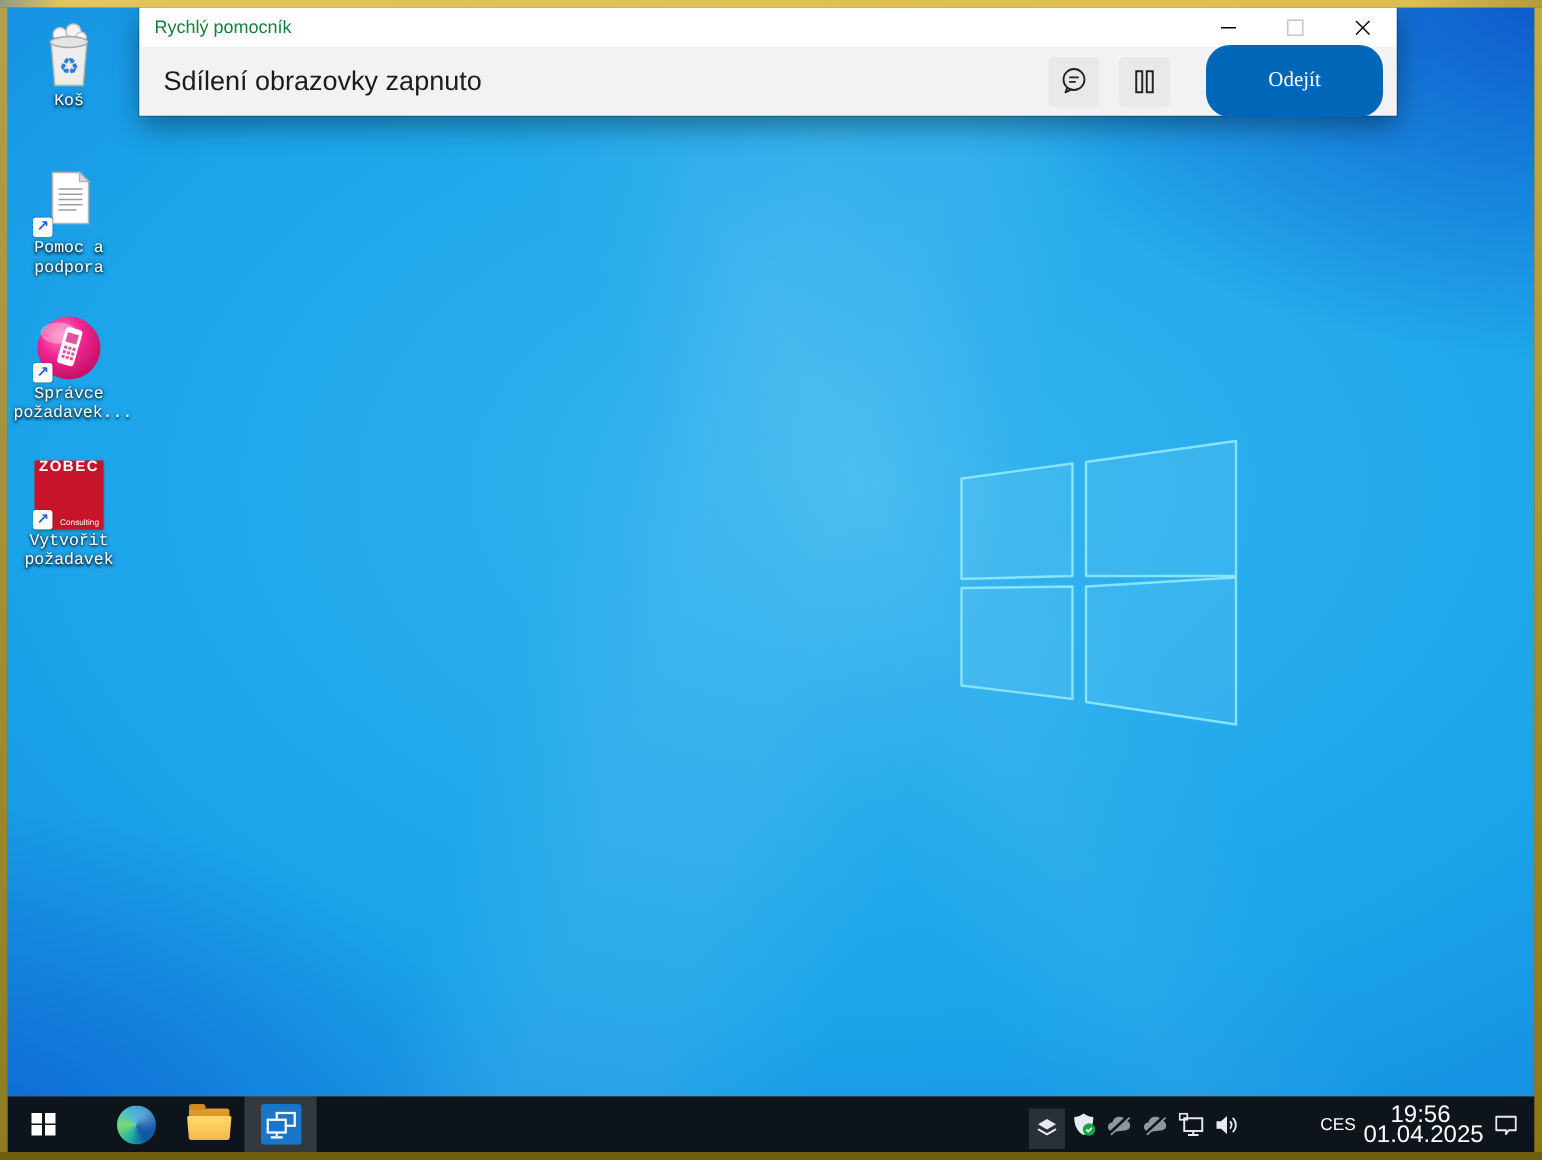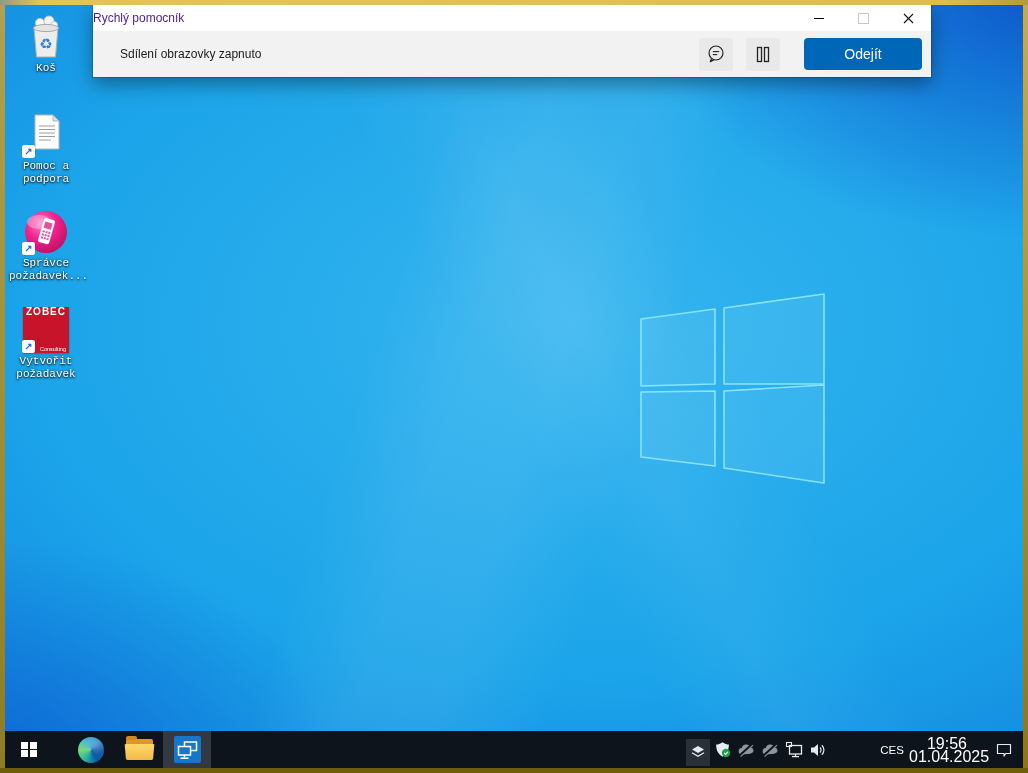--- a/index.html
+++ b/index.html
@@ -42,32 +42,32 @@
     box-shadow:0 0 1px rgba(0,0,0,.4);}
   .zobec{width:46px;height:46px;background:#c8142b;display:flex;flex-direction:column;align-items:center;
     justify-content:space-between;box-shadow:0 1px 2px rgba(0,0,0,.3);}
   .zobec .zb{color:#fff;font-weight:bold;font-size:10px;letter-spacing:1px;line-height:10px;}
   .zobec .zs{color:#fff;font-size:5.5px;line-height:7px;margin-left:14px;}
 
   
   .qa{position:absolute;left:88px;top:0;width:838px;height:72px;background:#fff;
     box-shadow:0 0 0 1px rgba(0,0,0,.18),0 7px 18px rgba(0,0,0,.38);}
   .qa-titlebar{height:26px;display:flex;align-items:center;background:#fff;}
-  .qa-title{font-size:12px;color:#4c1d95;flex:1;}
+  .qa-title{font-size:12px;color:#15803d;padding-left:10px;flex:1;}
   .capbtn{width:45px;height:26px;display:flex;align-items:center;justify-content:center;}
   .dash{width:10px;height:1px;background:#000;}
   .maxsq{width:9px;height:9px;border:1px solid #c6c6c6;}
   .qa-body{height:46px;background:#f2f2f2;display:flex;align-items:center;padding-right:9px;}
-  .qa-status{font-size:12px;color:#1b1b1b;margin-left:27px;}
+  .qa-status{font-size:18px;color:#1b1b1b;margin-left:16px;}
   .sqbtn{width:34px;height:33px;background:#e9e9e9;border:none;border-radius:3px;
     display:flex;align-items:center;justify-content:center;padding:0;cursor:pointer;}
   .btn-chat{margin-left:auto;}
   .btn-pause{margin-left:13px;}
-  .btn-leave{margin-left:24px;width:118px;height:32px;border:none;border-radius:4px;
-    color:#fff;font-size:14px;font-family:Liberation Sans, sans-serif;cursor:pointer;}
+  .btn-leave{margin-left:24px;width:118px;height:48px;border:none;border-radius:16px;
+    color:#fff;font-size:14px;font-family:Liberation Serif, serif;cursor:pointer;}
 
   
   .taskbar{position:absolute;left:5px;top:731px;width:1018px;height:37px;background:#0d141c;
     display:flex;align-items:stretch;z-index:40;}
   .tb-btn{width:48px;display:flex;align-items:center;justify-content:center;}
   .tb-btn.active{background:rgba(255,255,255,.16);}
   .startgrid{display:grid;grid-template-columns:7px 7px;grid-template-rows:7px 7px;gap:1.5px;}
   .startgrid div{background:#fff;}
   .edgeball{width:26px;height:26px;border-radius:50%;
     background:

